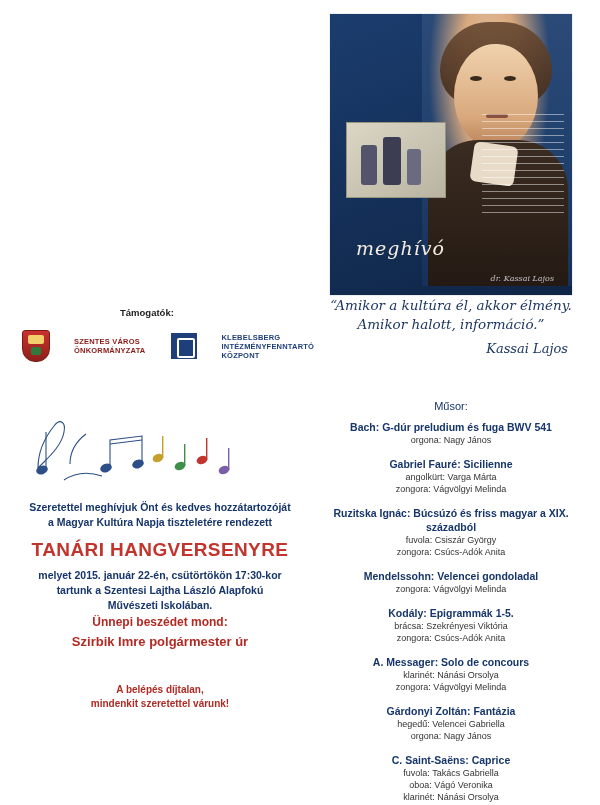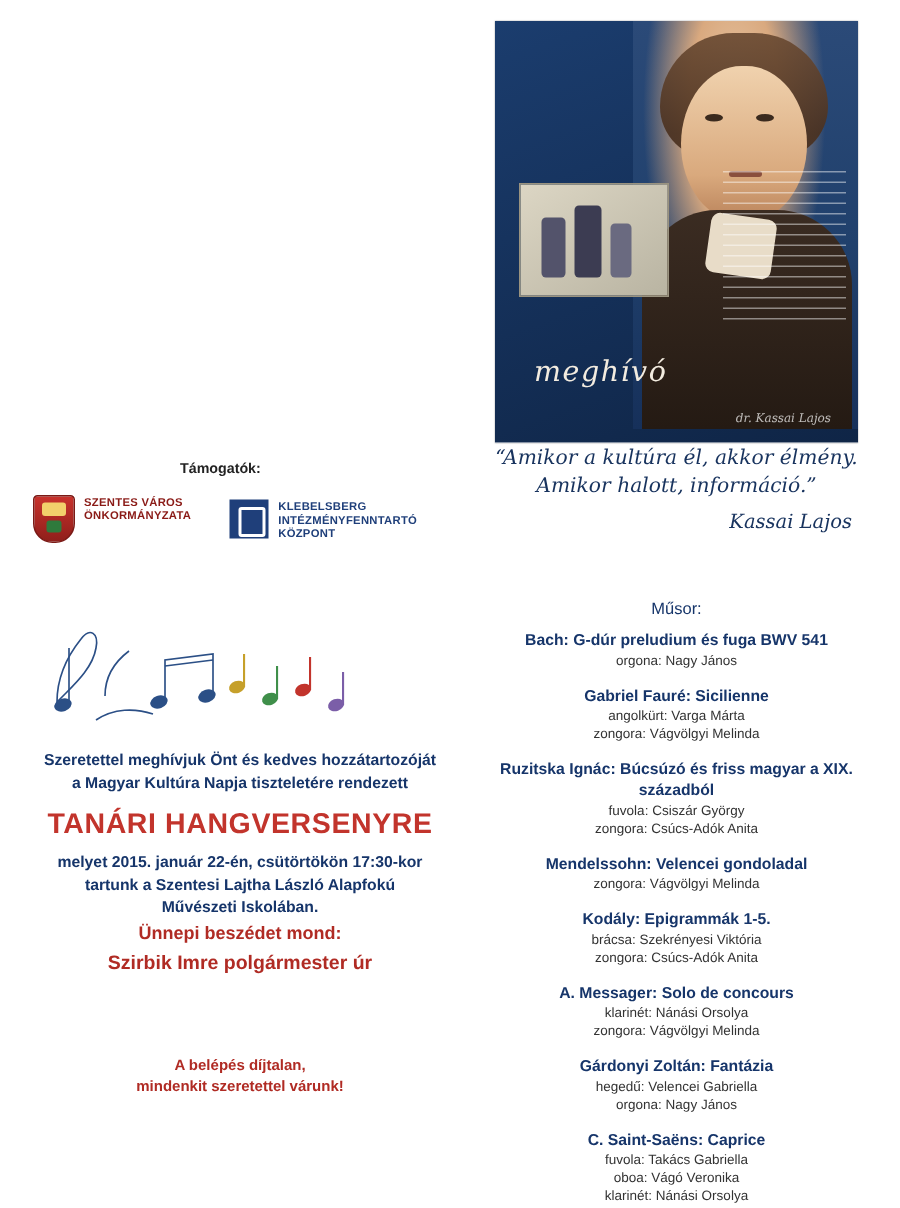--- a/index.html
+++ b/index.html
@@ -180,21 +180,22 @@
     position: absolute;
     left: 22px;
     top: 330px;
     width: 290px;
     display: flex;
     gap: 26px;
     align-items: center;
   }
   .logo {
     display: flex;
-    gap: 6px;
+    align-items: center;
+    gap: 24px;
   }
   .crest {
     width: 26px;
     height: 30px;
     background: linear-gradient(180deg,#c8322c 0%, #8f1f1b 100%);
     border: 1px solid #7a1a16;
     border-radius: 3px 3px 13px 13px;
     position: relative;
   }
   .crest:before {
@@ -276,21 +277,21 @@
   .it-speech {
     font-size: 12px;
     font-weight: bold;
     color: #b02b24;
     line-height: 19px;
   }
   .it-speech .name {
     font-size: 13px;
   }
   .it-free {
-    margin-top: 53px;
+    margin-top: 32px;
     font-size: 10px;
     font-weight: bold;
     color: #b02b24;
     line-height: 14px;
   }
 
   
   .program {
     position: absolute;
     left: 310px;

